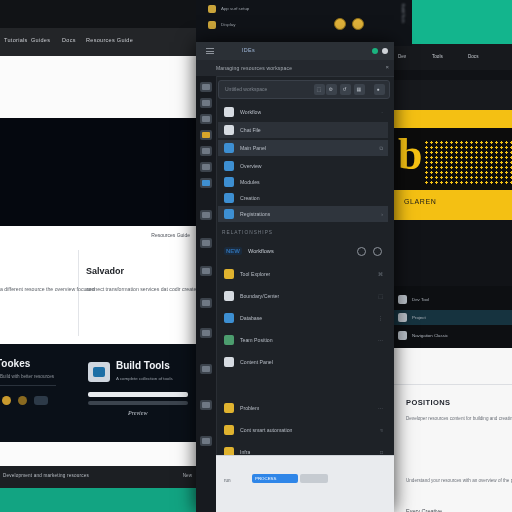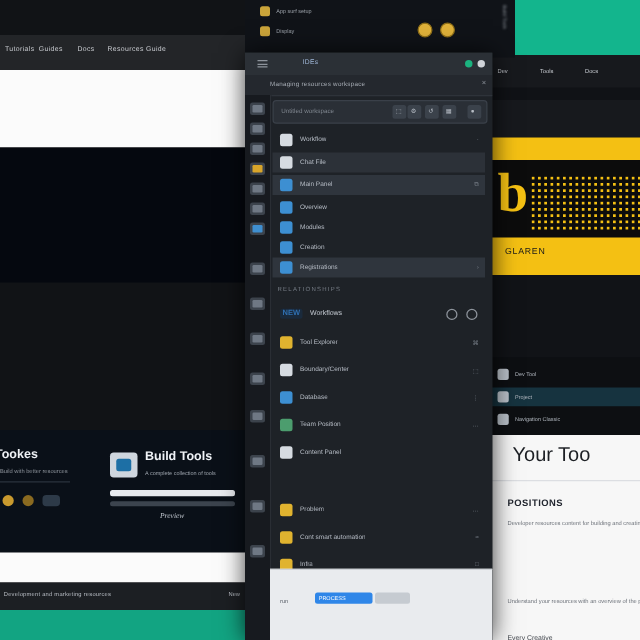--- a/index.html
+++ b/index.html
@@ -169,20 +169,31 @@
 
   <div class="abs lc-white1"></div>
 
   <div class="abs lc-hero">
     
     
     
     
   </div>
 
+  <div class="abs lc-white2">
+    <div class="tag blur1">Resources Guide</div>
+    <div class="vdiv"></div>
+    <h4>Salvador</h4>
+    <div class="p pB blur1">a different resource
+the overview focused</div>
+    <div class="p pA blur1">connect transformation services dat
+codir create podbanfor cross creative
+modernity</div>
+    <div class="p pC blur1"></div>
+  </div>
 
   <div class="abs lc-dark2">
     <div class="t1 blur1">Tookes</div>
     <div class="t2 blur1">Build with better resources</div>
     <div class="ln"></div>
     <div class="dots">
       <i></i>
       <i></i>
       <i></i>
     </div>
@@ -235,21 +246,20 @@
       <i></i>
       <span class="blur1">Project</span>
     </div>
     <div class="row rc-r2">
       <i></i>
       <span class="blur1">Navigation Classic</span>
     </div>
   </div>
 
   <div class="abs rc-white">
-    <div class="hd">Your Too</div>
     <div class="hr"></div>
     <div class="sub blur1">POSITIONS</div>
     <div class="p rcp1 blur1">Developer resources content
 for building and creating
 collections of design and tools
 that support a complete workflow
 across your product teams and
 documentation for every project</div>
     <div class="p rcp2 blur1">Understand your resources
 with an overview of the process

